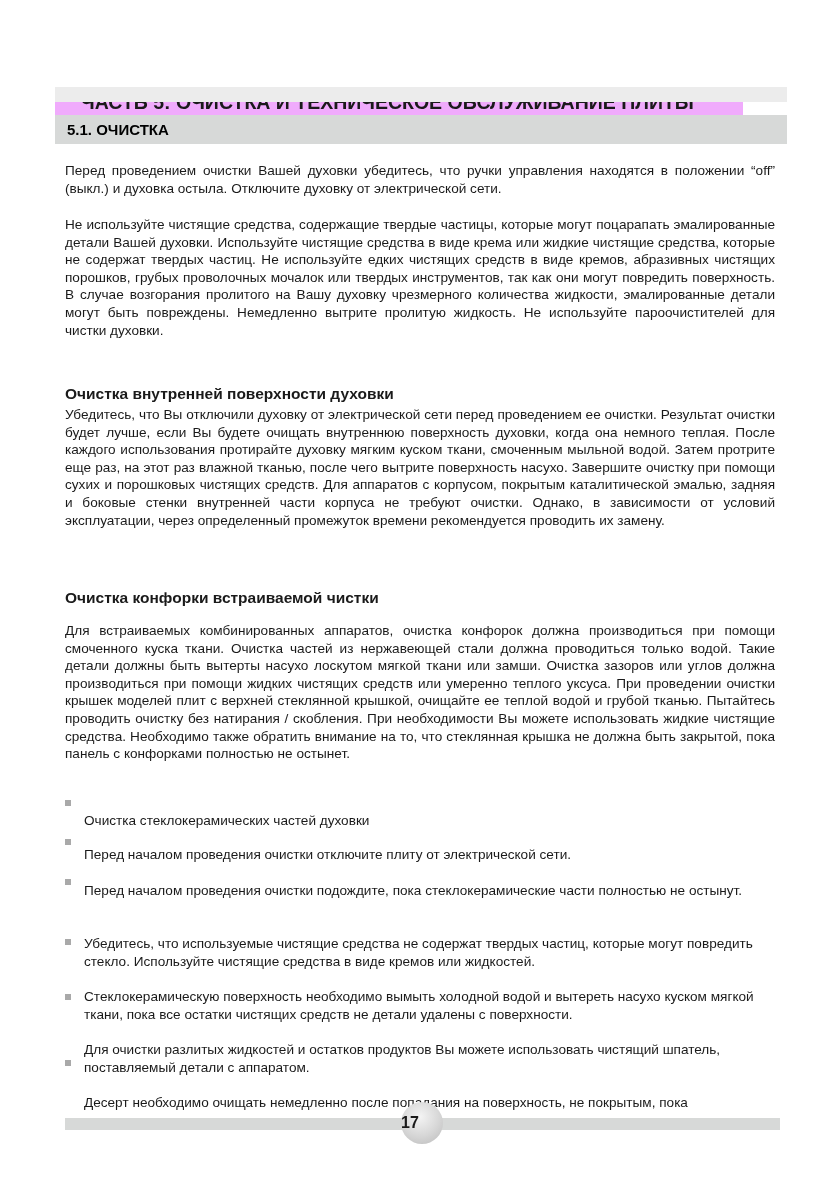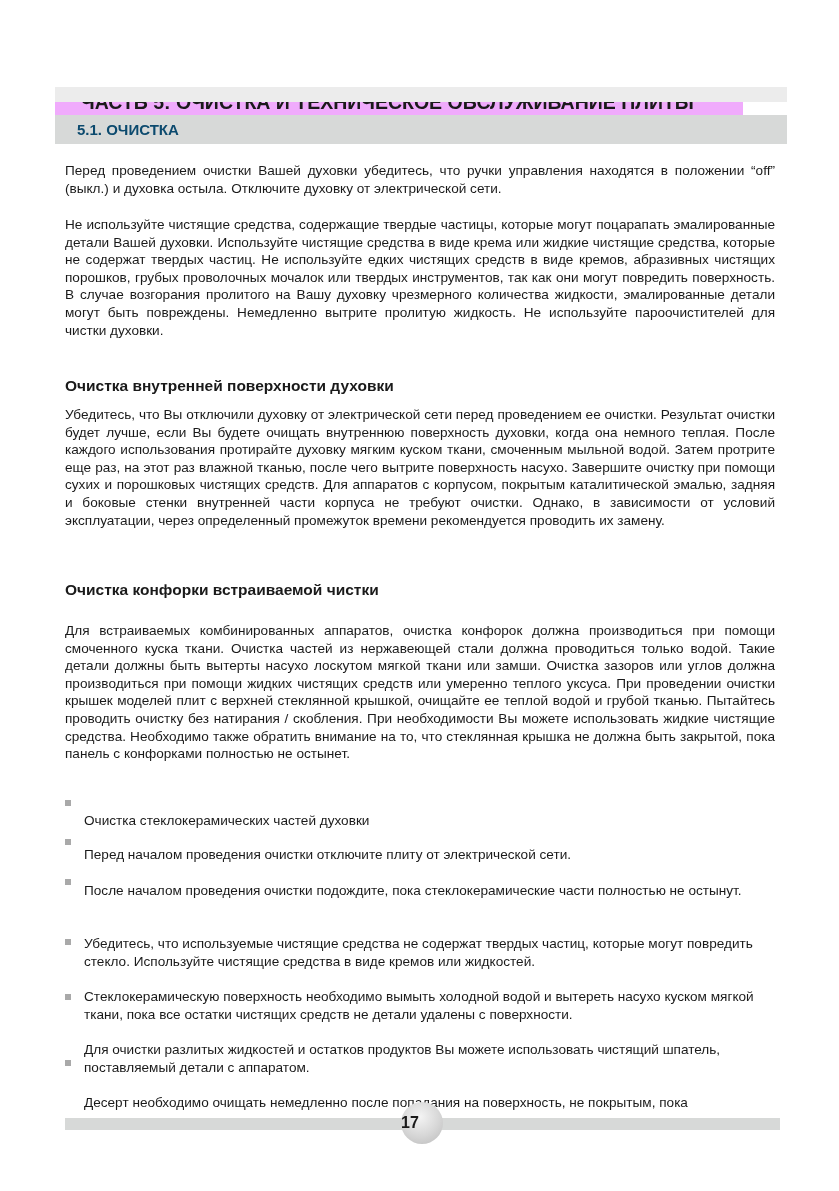--- a/index.html
+++ b/index.html
@@ -4,24 +4,24 @@
 <style>
   html, body { margin: 0; padding: 0; background: #ffffff; }
   body { width: 839px; height: 1191px; position: relative; overflow: hidden;
          font-family: "Liberation Sans", sans-serif; color: #1a1a1a; }
   .chapter-bar { position: absolute; left: 55px; top: 58px; width: 688px; height: 28px;
                  background: #f0abfc; margin-top: 30px; }
   .chapter-title { position: absolute; left: 26px; top: 3px; font-size: 19.5px; font-weight: bold;
                    letter-spacing: 0px; color: #1a1a1a; white-space: nowrap; }
   .chapter-sub { position: absolute; left: 55px; top: 87px; width: 732px; height: 15px; background: #ececec; }
   .section-bar { position: absolute; left: 55px; top: 115px; width: 732px; height: 29px; background: #d7d9d8; }
-  .section-title { position: absolute; left: 22px; top: 6px; font-size: 15px; font-weight: bold; color: #0c4a6e; }
+  .section-title { position: absolute; left: 12px; top: 6px; font-size: 15px; font-weight: bold; color: #000000; }
   .content { position: absolute; left: 65px; width: 710px; font-size: 13.6px; line-height: 17.6px; }
   .content p { margin: 0; text-align: justify; }
-  .h3 { position: absolute; left: 65px; font-size: 15.5px; font-weight: bold; white-space: nowrap; }
+  .h3 { position: absolute; left: 65px; font-size: 15.5px; font-weight: bold; white-space: nowrap; margin-top: 8px; }
   .bullet-row { position: absolute; left: 65px; width: 720px; font-size: 13.6px; line-height: 17.6px; }
   .bullet-sq { position: absolute; left: 0; width: 6px; height: 6px; background: #a9a9a9; }
   .bullet-text { position: absolute; left: 19px; width: 700px; margin-top: 20px; }
   .footer-bar { position: absolute; left: 65px; top: 1118px; width: 715px; height: 12px; background: #d7d9d8; }
   .page-circle { position: absolute; left: 401px; top: 1102px; width: 42px; height: 42px; border-radius: 50%;
                  background: radial-gradient(circle at 45% 35%, #f4f4f4 0%, #d6d6d6 55%, #b9b9b9 100%);
                  text-align: left; line-height: 42px; font-size: 16px; font-weight: bold; color: #1a1a1a; }
 </style>
 </head>
 <body>
@@ -55,21 +55,21 @@
 <div class="bullet-row" style="top:792px;">
   <span class="bullet-sq" style="top:8px;"></span>
   <span class="bullet-text">Очистка стеклокерамических частей духовки</span>
 </div>
 <div class="bullet-row" style="top:826px;">
   <span class="bullet-sq" style="top:13px;"></span>
   <span class="bullet-text">Перед началом проведения очистки отключите плиту от электрической сети.</span>
 </div>
 <div class="bullet-row" style="top:862px;">
   <span class="bullet-sq" style="top:17px;"></span>
-  <span class="bullet-text">После началом проведения очистки подождите, пока стеклокерамические части полностью не остынут.</span>
+  <span class="bullet-text">Перед началом проведения очистки подождите, пока стеклокерамические части полностью не остынут.</span>
 </div>
 <div class="bullet-row" style="top:915px;">
   <span class="bullet-sq" style="top:24px;"></span>
   <span class="bullet-text">Убедитесь, что используемые чистящие средства не содержат твердых частиц, которые могут повредить стекло. Используйте чистящие средства в виде кремов или жидкостей.</span>
 </div>
 <div class="bullet-row" style="top:968px;">
   <span class="bullet-sq" style="top:26px;"></span>
   <span class="bullet-text">Стеклокерамическую поверхность необходимо вымыть холодной водой и вытереть насухо куском мягкой ткани, пока все остатки чистящих средств не детали удалены с поверхности.</span>
 </div>
 <div class="bullet-row" style="top:1021px;">

